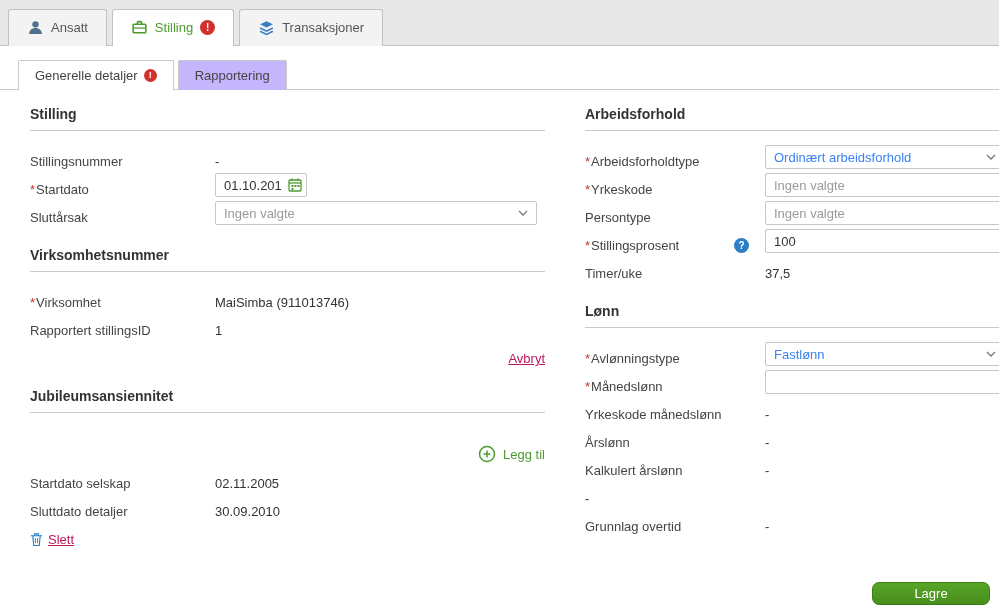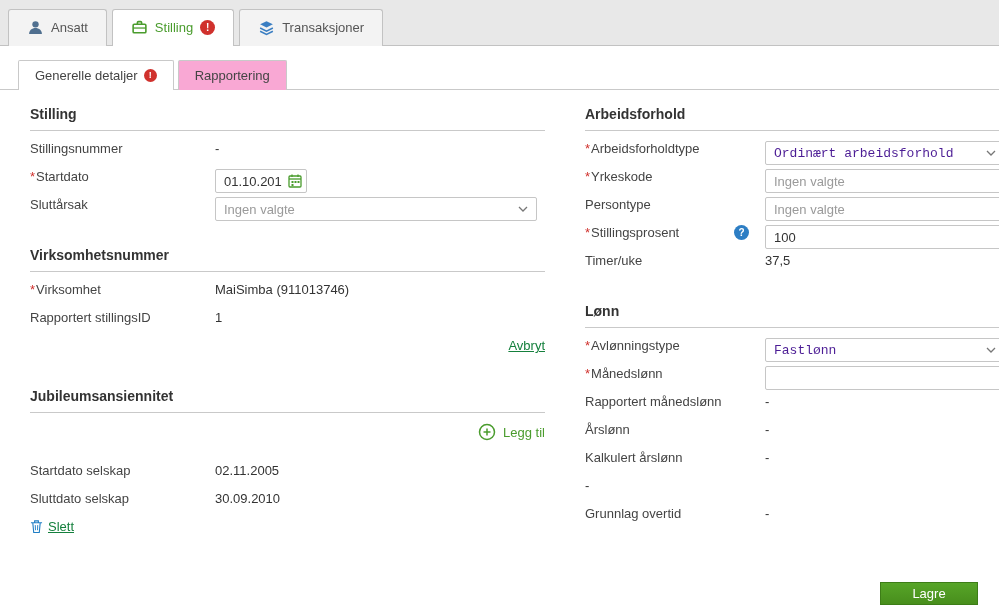--- a/index.html
+++ b/index.html
@@ -38,33 +38,33 @@
     display: flex; align-items: flex-end;
     padding: 14px 0 0 18px;
     border-bottom: 1px solid #c9c9c9; background: #fff;
   }
   .subtab {
     display: flex; align-items: center; gap: 6px;
     padding: 7px 16px;
     border: 1px solid #c9c9c9; border-bottom: none;
     border-radius: 2px 2px 0 0;
     margin-right: 4px; margin-bottom: -1px;
-    background: #f9a8d4; color: #444; cursor: pointer; position: relative; z-index: 1;
+    background: #c4b5fd; color: #444; cursor: pointer; position: relative; z-index: 1;
   }
   .subtab.active { background: #fff; box-shadow: 0 1px 0 #fff; }
   
   .content { display: flex; padding: 16px 0 0 30px; }
   .col-left { flex: 0 0 515px; width: 515px; }
   .col-right { flex: 0 0 auto; width: 420px; margin-left: 40px; }
   .section { margin-bottom: 22px; }
   .section-title {
     font-size: 14px; font-weight: bold; color: #333;
     padding-bottom: 8px; border-bottom: 1px solid #c9c9c9; margin-bottom: 10px;
   }
-  .row { display: flex; align-items: flex-start; min-height: 28px; }
+  .row { display: flex; align-items: flex-end; min-height: 28px; }
   .label { width: 185px; color: #444; display: flex; align-items: center; flex: 0 0 185px; }
   .col-right .label { width: 180px; flex: 0 0 180px; }
   .star { color: #d0312d; margin-right: 1px; }
   .value { color: #333; }
   .text-input {
     height: 24px; border: 1px solid #c6c6c6; border-radius: 2px;
     font: inherit; color: #333; padding: 0 8px; background: #fff; outline: none;
   }
   .text-input::placeholder { color: #9a9a9a; }
   .date-wrap { position: relative; width: 92px; }
@@ -72,45 +72,45 @@
   .cal-btn {
     position: absolute; right: 4px; top: 4px; width: 16px; height: 16px;
     cursor: pointer; display: inline-flex;
   }
   .fake-select {
     height: 24px; border: 1px solid #c6c6c6; border-radius: 2px; background: #fff;
     display: flex; align-items: center; justify-content: space-between;
     padding: 0 8px; cursor: pointer;
   }
   .fake-select .ph { color: #9a9a9a; }
-  .fake-select .sel-text { color: #4c1d95; font-family: Liberation Mono, monospace; }
+  .fake-select .sel-text { color: #3b82f6; }
   .sel-sluttarsak { width: 322px; }
   .col-right .fake-select, .col-right .w-input { width: 250px; }
   .chev { display: inline-flex; margin-left: 8px; }
   .help-icon {
     width: 15px; height: 15px; border-radius: 50%;
     background: #2d7ec4; color: #fff; font-size: 10px; font-weight: bold;
     display: inline-flex; align-items: center; justify-content: center;
     margin-left: auto; margin-right: 16px; cursor: pointer; line-height: 1;
   }
   .link-blue {
-    color: #15803d; text-decoration: underline; cursor: pointer;
+    color: #be185d; text-decoration: underline; cursor: pointer;
     display: inline-flex; align-items: center; gap: 5px;
   }
   .row-right { justify-content: flex-end; }
   .legg-til {
     color: #4a9c2d; display: inline-flex; align-items: center; gap: 7px; cursor: pointer;
   }
   .row-legg { min-height: 40px; }
   .icon { display: inline-flex; }
   .lagre-btn {
-    position: absolute; right: 21px; bottom: 11px;
-    width: 98px; height: 23px;
+    position: absolute; right: 9px; bottom: 11px;
+    width: 118px; height: 23px;
     background: linear-gradient(#57a528, #488e1c);
-    border: 1px solid #3d7d17; border-radius: 0;
+    border: 1px solid #3d7d17; border-radius: 7px;
     color: #fff; font: inherit; cursor: pointer; line-height: 1;
   }
 </style>
 </head>
 <body>
 
 <div class="topbar">
   <div class="tab">
     <span class="tab-icon">
       <svg viewBox="0 0 16 16" width="17" height="17">
@@ -246,21 +246,21 @@
 
       <div class="row">
         <div class="label">
             <span>Startdato selskap</span>
           </div>
         <div class="value">02.11.2005</div>
       </div>
 
       <div class="row">
         <div class="label">
-            <span>Sluttdato selskap</span>
+            <span>Sluttdato detaljer</span>
           </div>
         <div class="value">30.09.2010</div>
       </div>
 
       <div class="row">
         <a class="link-blue">
           <span class="icon">
             <svg viewBox="0 0 14 16" width="13" height="15">
                 <path d="M1 4h12M5 4V2h4v2M3 4l1 10.5h6L11 4" fill="none" stroke="#1f7ec5" stroke-width="1.2"></path>
                 <line x1="5.7" y1="6.5" x2="5.9" y2="12" stroke="#1f7ec5" stroke-width="1"></line>
@@ -346,21 +346,21 @@
       <div class="row">
         <div class="label">
           <span class="star">*</span>
           <span>Månedslønn</span>
         </div>
         <input class="text-input w-input" value="" style="">
       </div>
 
       <div class="row">
         <div class="label">
-            <span>Rapportert månedslønn</span>
+            <span>Yrkeskode månedslønn</span>
           </div>
         <div class="value">-</div>
       </div>
 
       <div class="row">
         <div class="label">
             <span>Årslønn</span>
           </div>
         <div class="value">-</div>
       </div>

